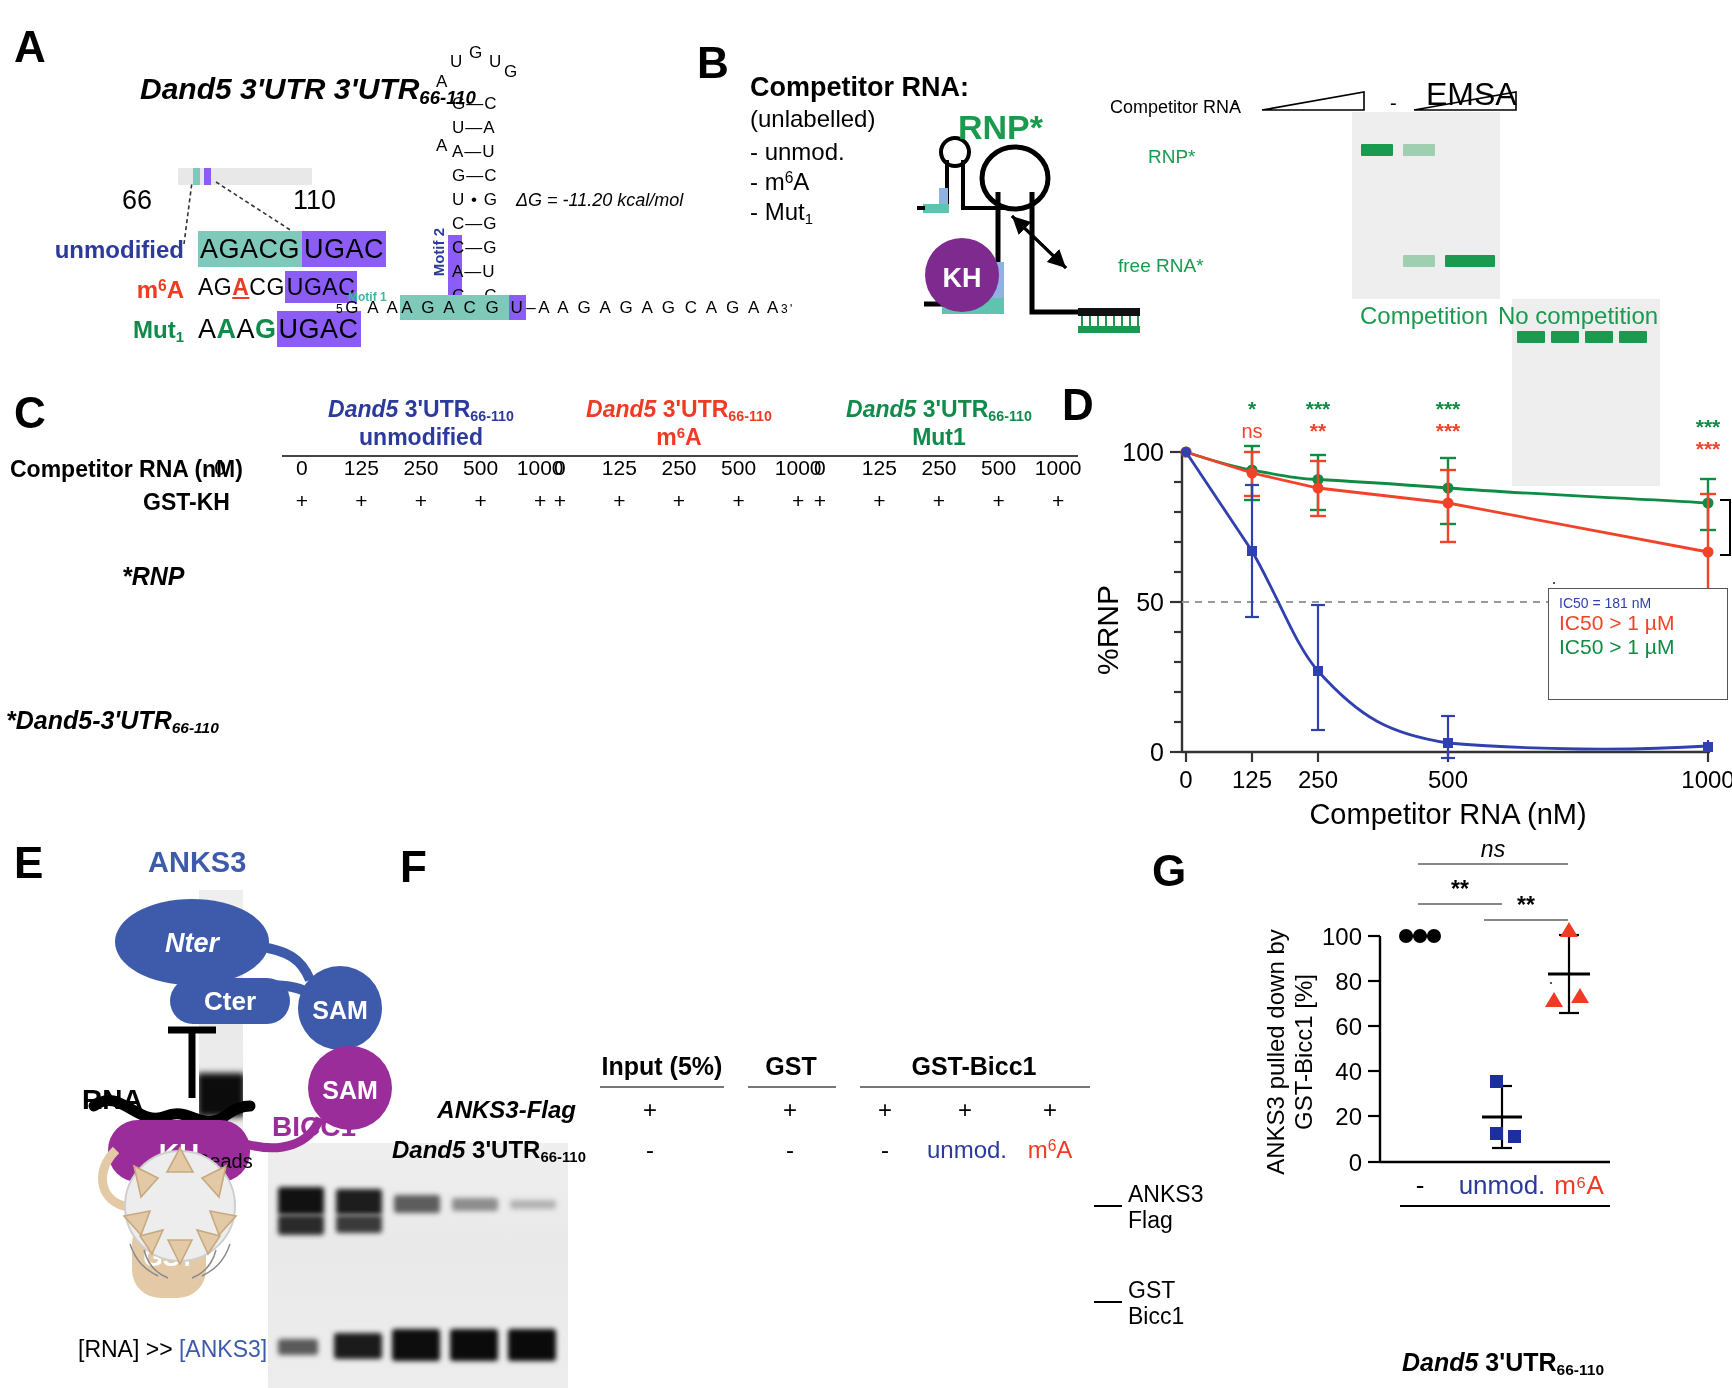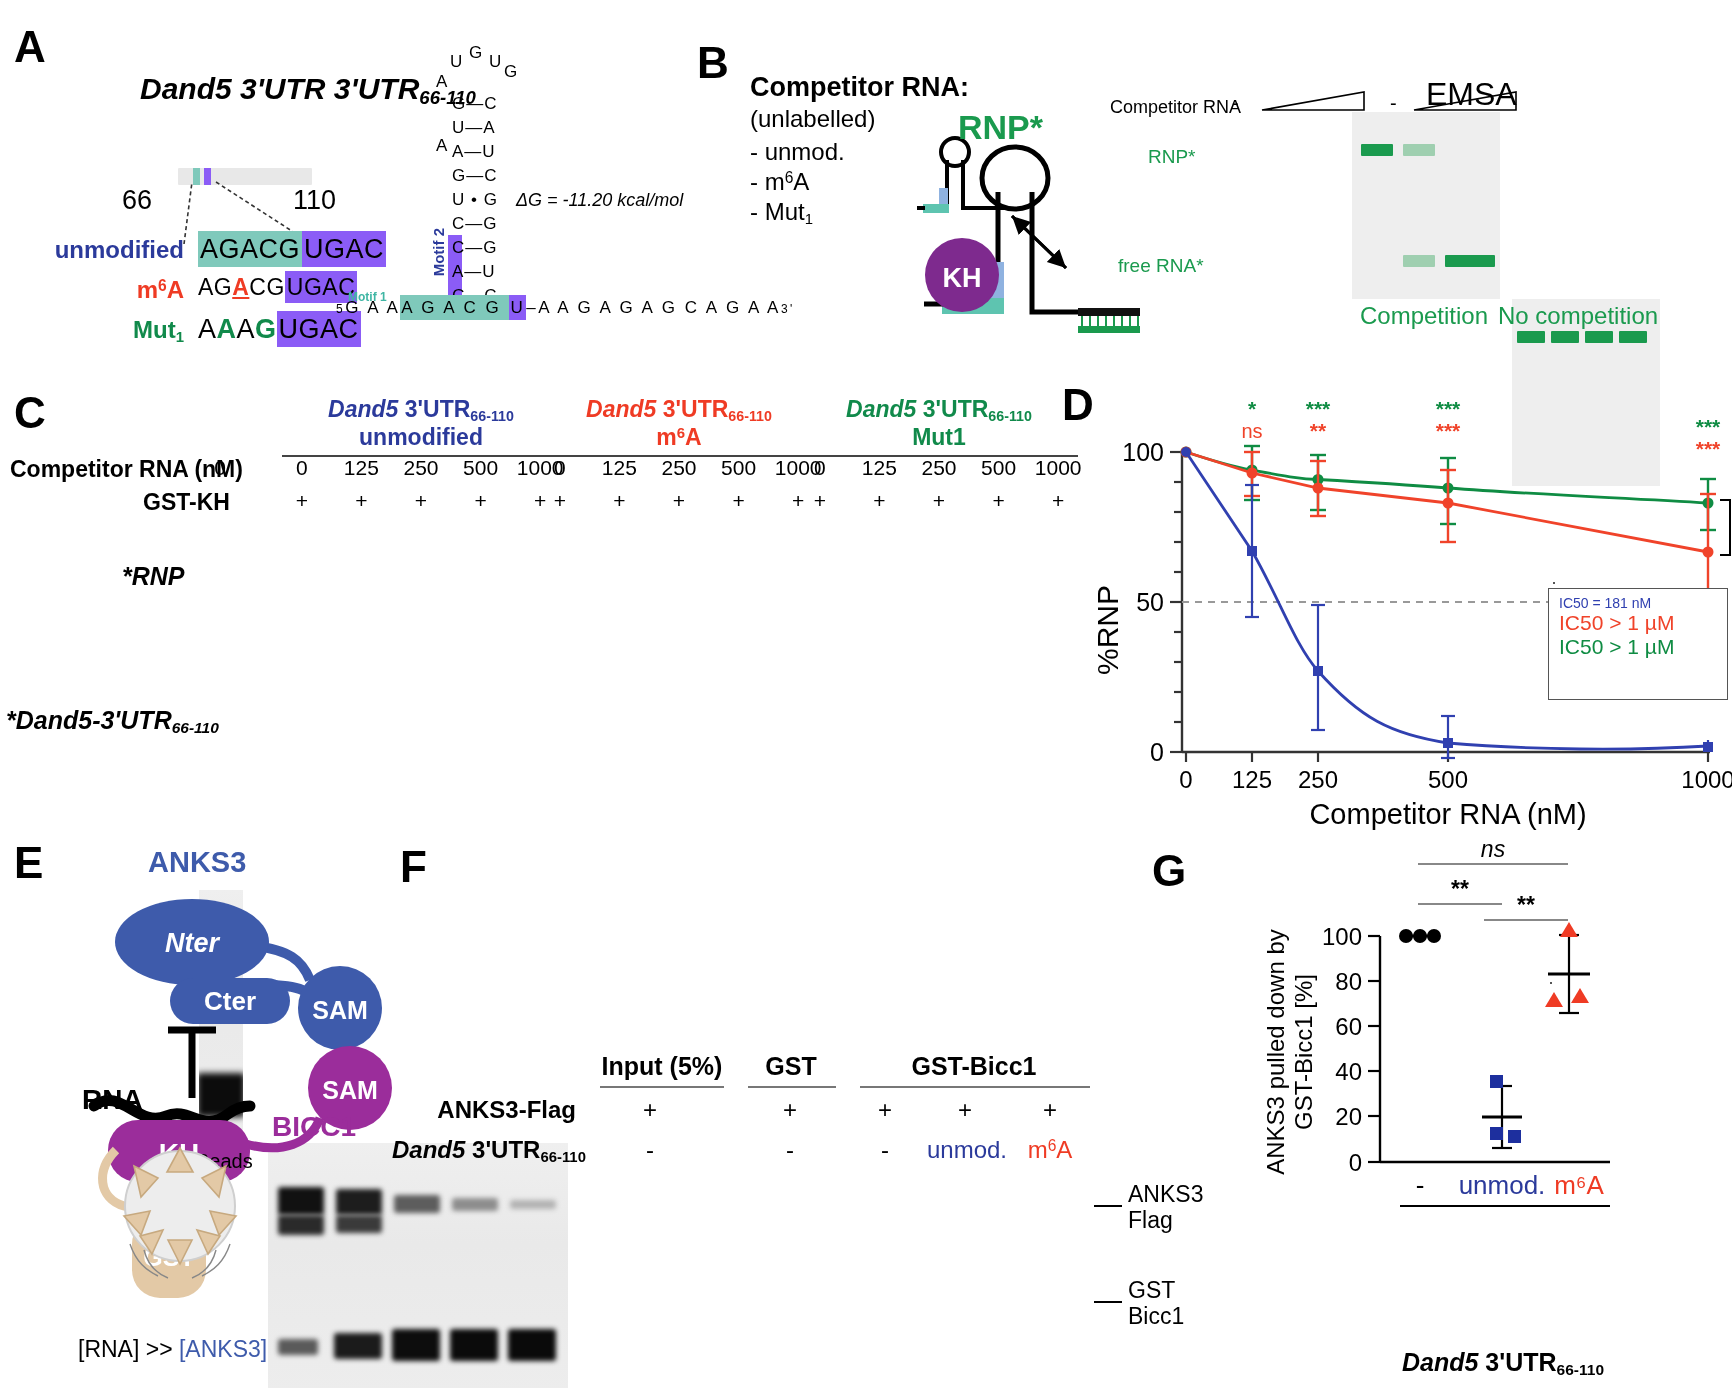--- a/index.html
+++ b/index.html
@@ -478,21 +478,21 @@
 
 <div class="abs panel-letter" style="left:400px;top:842px;">F</div>
 
 <div class="abs center b" style="left:592px;top:1052px;width:140px;font-size:25px;">Input (5%)</div>
 <div class="abs" style="left:600px;top:1086px;width:124px;border-top:2px solid #777;"></div>
 <div class="abs center b" style="left:740px;top:1052px;width:102px;font-size:25px;">GST</div>
 <div class="abs" style="left:748px;top:1086px;width:88px;border-top:2px solid #777;"></div>
 <div class="abs center b" style="left:852px;top:1052px;width:244px;font-size:25px;">GST-Bicc1</div>
 <div class="abs" style="left:860px;top:1086px;width:230px;border-top:2px solid #777;"></div>
 
-<div class="abs b t" style="left:426px;top:1096px;font-size:24px;text-align:right;width:150px;">ANKS3-Flag</div>
+<div class="abs b t" style="left:426px;top:1096px;font-size:24px;text-align:right;width:150px;font-style:italic;">ANKS3-Flag</div>
 <div class="abs b t" style="left:392px;top:1136px;font-size:24px;text-align:right;width:184px;">
   <span class="ital">Dand5</span> <span>3'UTR</span><span class="sub">66-110</span>
 </div>
 
 <div class="abs center" style="left:630px;top:1096px;width:40px;font-size:24px;">+</div>
 <div class="abs center" style="left:770px;top:1096px;width:40px;font-size:24px;">+</div>
 <div class="abs center" style="left:865px;top:1096px;width:40px;font-size:24px;">+</div>
 <div class="abs center" style="left:945px;top:1096px;width:40px;font-size:24px;">+</div>
 <div class="abs center" style="left:1030px;top:1096px;width:40px;font-size:24px;">+</div>
 

